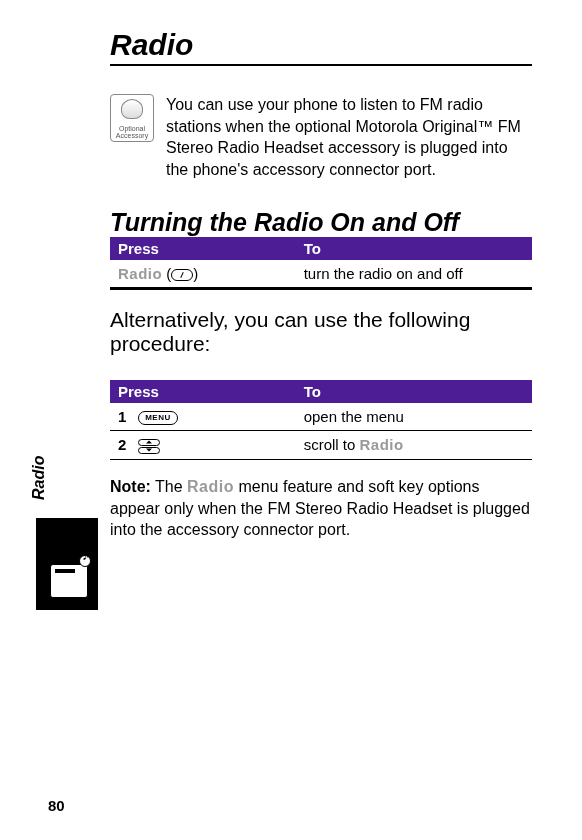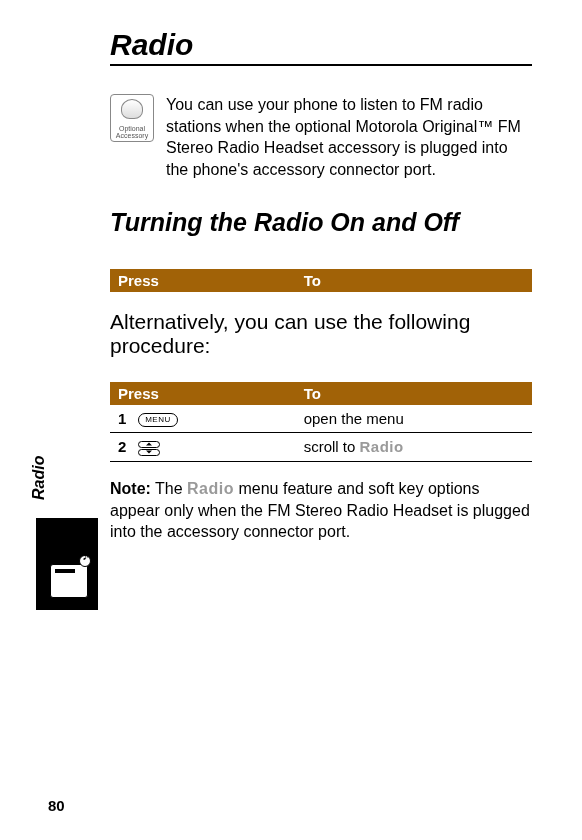--- a/index.html
+++ b/index.html
@@ -46,25 +46,25 @@
     top: 4px; left: 10px; right: 10px; height: 18px;
     border: 1px solid #888;
     border-radius: 50% 50% 40% 40%;
     background: linear-gradient(#fff,#ddd);
   }
   .intro-text { font-size: 16px; line-height: 1.35; }
   .section-title {
     font-size: 25px;
     font-weight: 900;
     font-style: italic;
-    margin: 6px 0 32px 0;
+    margin: 6px 0 0 0;
   }
   table { width: 100%; border-collapse: collapse; font-size: 15px; }
   .hdr-row td {
-    background: #a16207;
+    background: #4c1d95;
     color: #fff;
     font-weight: bold;
     padding: 3px 8px;
   }
   .data-row td { padding: 5px 8px; vertical-align: top; }
   .press-col { width: 44%; }
   .rule-bottom-thick { border-bottom: 3px solid #000; }
   .rule-thin { border-bottom: 1px solid #000; }
   .menu-label { color: #9a9a9a; font-weight: bold; letter-spacing: 0.5px; font-family: Arial, sans-serif; }
   .soft-key-icon {
@@ -82,21 +82,21 @@
     width: 1px; height: 6px;
     background: #000;
     transform: translate(-50%,-50%) rotate(25deg);
   }
   .menu-btn-icon {
     display: inline-block;
     padding: 0 6px;
     border: 1px solid #000;
     border-radius: 10px;
     font-size: 8px;
-    font-weight: normal;
+    font-weight: bold;
     letter-spacing: 0.5px;
     vertical-align: middle;
     line-height: 12px;
   }
   .scroll-icon {
     display: inline-flex;
     flex-direction: column;
     gap: 1px;
     vertical-align: middle;
   }
@@ -207,20 +207,26 @@
   </div>
 
   <h2 class="section-title">Turning the Radio On and Off</h2>
 
   <table>
     <tbody>
         <tr class="hdr-row">
       <td class="press-col">Press</td>
       <td>To</td>
     </tr>
+    <tr class="data-row rule-bottom-thick">
+      <td class="press-col">
+        <span class="menu-label">Radio</span><span> (</span><span class="soft-key-icon"></span><span>)</span>
+      </td>
+      <td>turn the radio on and off</td>
+    </tr>
   </tbody>
     </table>
 
   <p class="alt-text">Alternatively, you can use the following procedure:</p>
 
   <div class="t2-wrap">
   <table>
     <tbody>
           <tr class="hdr-row">
       <td class="press-col">Press</td>

